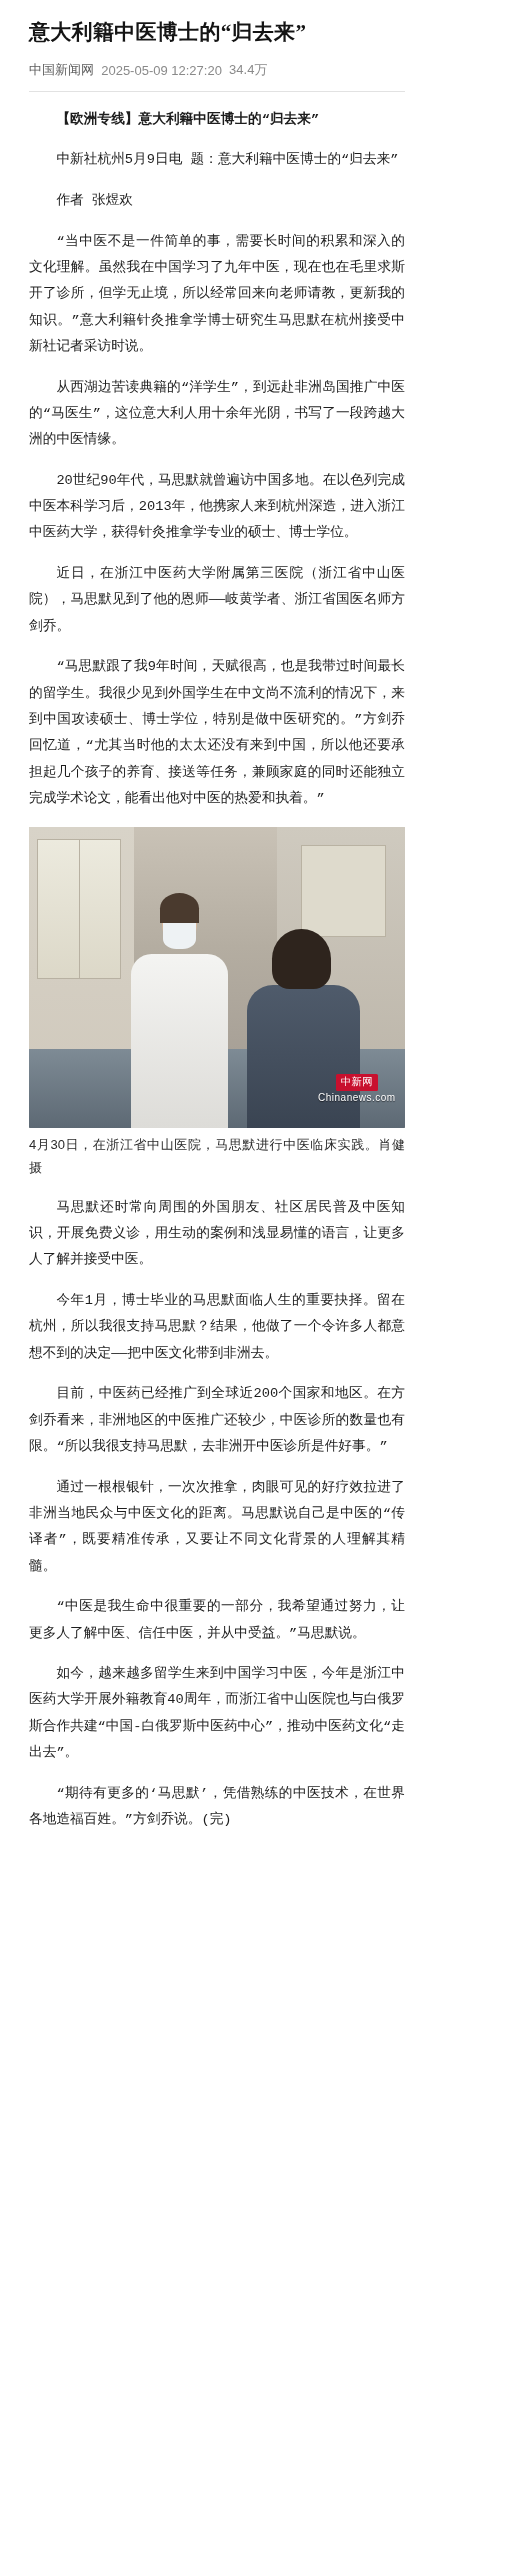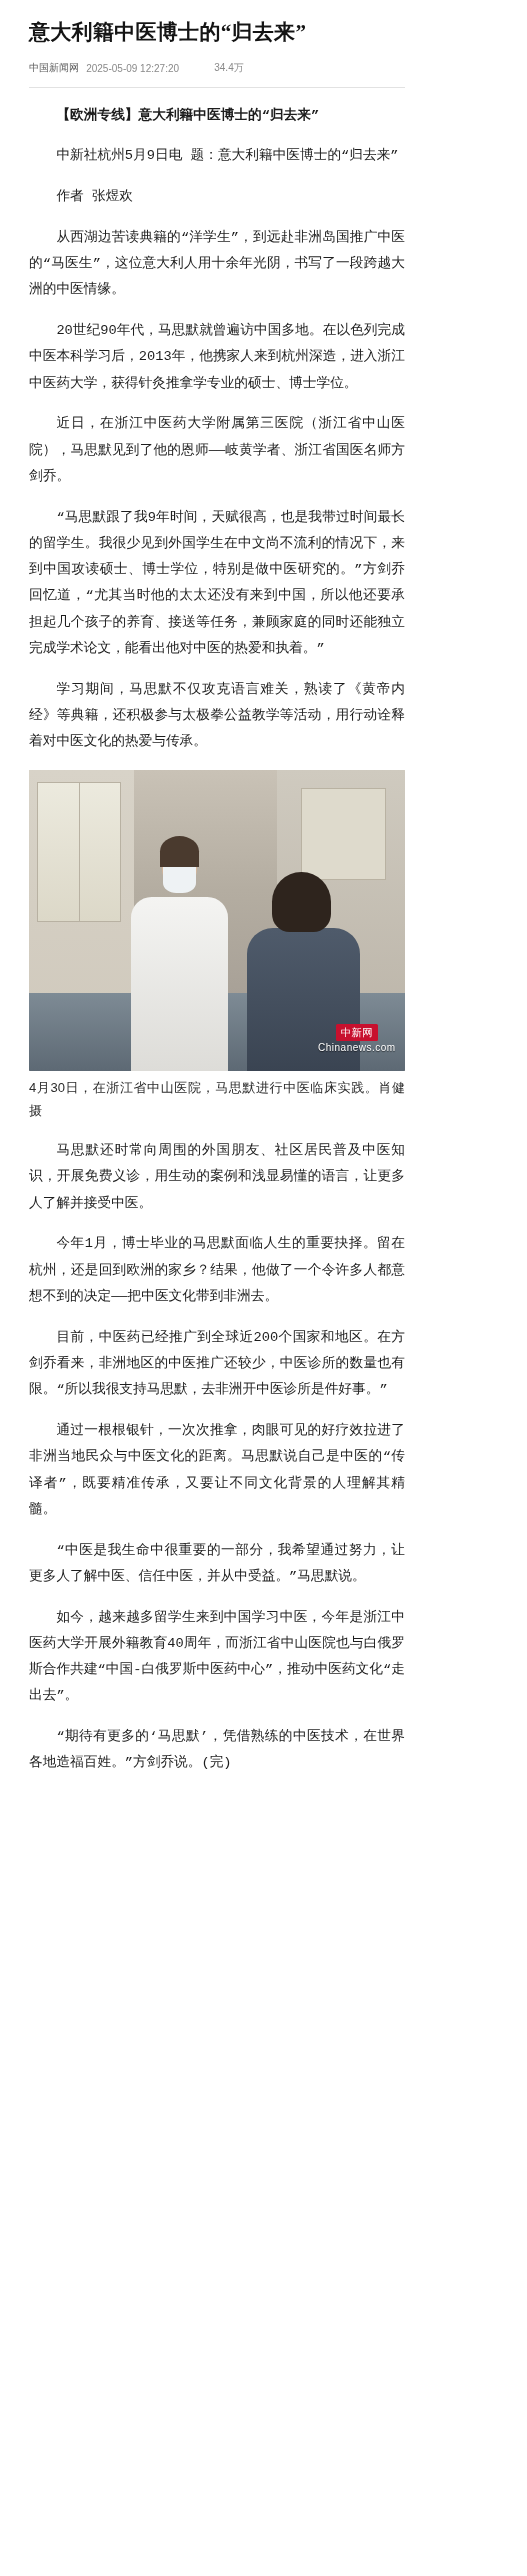--- a/index.html
+++ b/index.html
@@ -23,33 +23,32 @@
     font-weight: bold;
     line-height: 1.35;
     color: #141414;
     margin: 0 0 15.5px 0;
     letter-spacing: 0.3px;
   }
   .meta {
     display: flex;
     align-items: center;
     gap: 7.2px;
-    font-size: 10px;
+    font-size: 13px;
     color: #6b6b6b;
     margin-bottom: 3.1px;
   }
   .meta .source {
     color: #5e5e5e;
   }
   .meta .time {
     color: #8a8a8a;
   }
   .meta .views {
     color: #8a8a8a;
-    margin-left: 28px;
   }
   .divider {
     height: 0.5px;
     background: #e2e2e2;
     margin: 11.3px 0 15.5px 0;
   }
   .article p {
     font-family: Liberation Mono, monospace;
     font-size: 13.7px;
     line-height: 1.92;
@@ -151,21 +150,21 @@
     border-radius: 50%;
   }
   .photo .patient .hair {
     position: absolute;
     left: 22%; top: 0%; width: 52%; height: 30%;
     background: #2e241d;
     border-radius: 50% 50% 30% 30%;
   }
   .photo .watermark {
     position: absolute;
-    right: 9.3px; bottom: 18px;
+    right: 9.3px; bottom: 25px;
     display: flex;
     flex-direction: column;
     align-items: center;
     gap: 1px;
   }
   .photo .watermark .logo {
     background: #c8102e;
     color: #ffffff;
     font-family: "Liberation Serif", serif;
     font-size: 10.3px;
@@ -201,25 +200,25 @@
     <span class="views">34.4万</span>
   </div>
 
   <div class="divider"></div>
 
   <div class="article">
 
     <p class="lead">【欧洲专线】意大利籍中医博士的“归去来”</p>
     <p>中新社杭州5月9日电 题：意大利籍中医博士的“归去来”</p>
     <p>作者 张煜欢</p>
+    <p>“当中医不是一件简单的事，需要长时间的积累和深入的文化理解。虽然我在中国学习了九年中医，现在也在毛里求斯开了诊所，但学无止境，所以经常回来向老师请教，更新我的知识。”意大利籍针灸推拿学博士研究生马思默在杭州接受中新社记者采访时说。</p>
     <p>从西湖边苦读典籍的“洋学生”，到远赴非洲岛国推广中医的“马医生”，这位意大利人用十余年光阴，书写了一段跨越大洲的中医情缘。</p>
     <p>20世纪90年代，马思默就曾遍访中国多地。在以色列完成中医本科学习后，2013年，他携家人来到杭州深造，进入浙江中医药大学，获得针灸推拿学专业的硕士、博士学位。</p>
     <p>近日，在浙江中医药大学附属第三医院（浙江省中山医院），马思默见到了他的恩师——岐黄学者、浙江省国医名师方剑乔。</p>
     <p>“马思默跟了我9年时间，天赋很高，也是我带过时间最长的留学生。我很少见到外国学生在中文尚不流利的情况下，来到中国攻读硕士、博士学位，特别是做中医研究的。”方剑乔回忆道，“尤其当时他的太太还没有来到中国，所以他还要承担起几个孩子的养育、接送等任务，兼顾家庭的同时还能独立完成学术论文，能看出他对中医的热爱和执着。”</p>
-    <p>学习期间，马思默不仅攻克语言难关，熟读了《黄帝内经》等典籍，还积极参与太极拳公益教学等活动，用行动诠释着对中医文化的热爱与传承。</p>
 
     <div class="figure">
       <div class="photo">
         <div class="wall-left"></div>
         <div class="wall-right"></div>
         <div class="window"></div>
         <div class="poster"></div>
         <div class="bed"></div>
         <div class="doctor">
           <div class="coat"></div>
@@ -234,21 +233,21 @@
         </div>
         <div class="watermark">
           <span class="logo">中新网</span>
           <span class="url">Chinanews.com</span>
         </div>
       </div>
       <div class="caption">4月30日，在浙江省中山医院，马思默进行中医临床实践。肖健 摄</div>
     </div>
 
     <p>马思默还时常向周围的外国朋友、社区居民普及中医知识，开展免费义诊，用生动的案例和浅显易懂的语言，让更多人了解并接受中医。</p>
-    <p>今年1月，博士毕业的马思默面临人生的重要抉择。留在杭州，还是回到欧洲的家乡？结果，他做了一个令许多人都意想不到的决定——把中医文化带到非洲去。</p>
+    <p>今年1月，博士毕业的马思默面临人生的重要抉择。留在杭州，所以我很支持马思默？结果，他做了一个令许多人都意想不到的决定——把中医文化带到非洲去。</p>
     <p>目前，中医药已经推广到全球近200个国家和地区。在方剑乔看来，非洲地区的中医推广还较少，中医诊所的数量也有限。“所以我很支持马思默，去非洲开中医诊所是件好事。”</p>
     <p>通过一根根银针，一次次推拿，肉眼可见的好疗效拉进了非洲当地民众与中医文化的距离。马思默说自己是中医的“传译者”，既要精准传承，又要让不同文化背景的人理解其精髓。</p>
     <p>“中医是我生命中很重要的一部分，我希望通过努力，让更多人了解中医、信任中医，并从中受益。”马思默说。</p>
     <p>如今，越来越多留学生来到中国学习中医，今年是浙江中医药大学开展外籍教育40周年，而浙江省中山医院也与白俄罗斯合作共建“中国-白俄罗斯中医药中心”，推动中医药文化“走出去”。</p>
     <p>“期待有更多的‘马思默’，凭借熟练的中医技术，在世界各地造福百姓。”方剑乔说。(完)</p>
 
   </div>
 </div>
 
 

